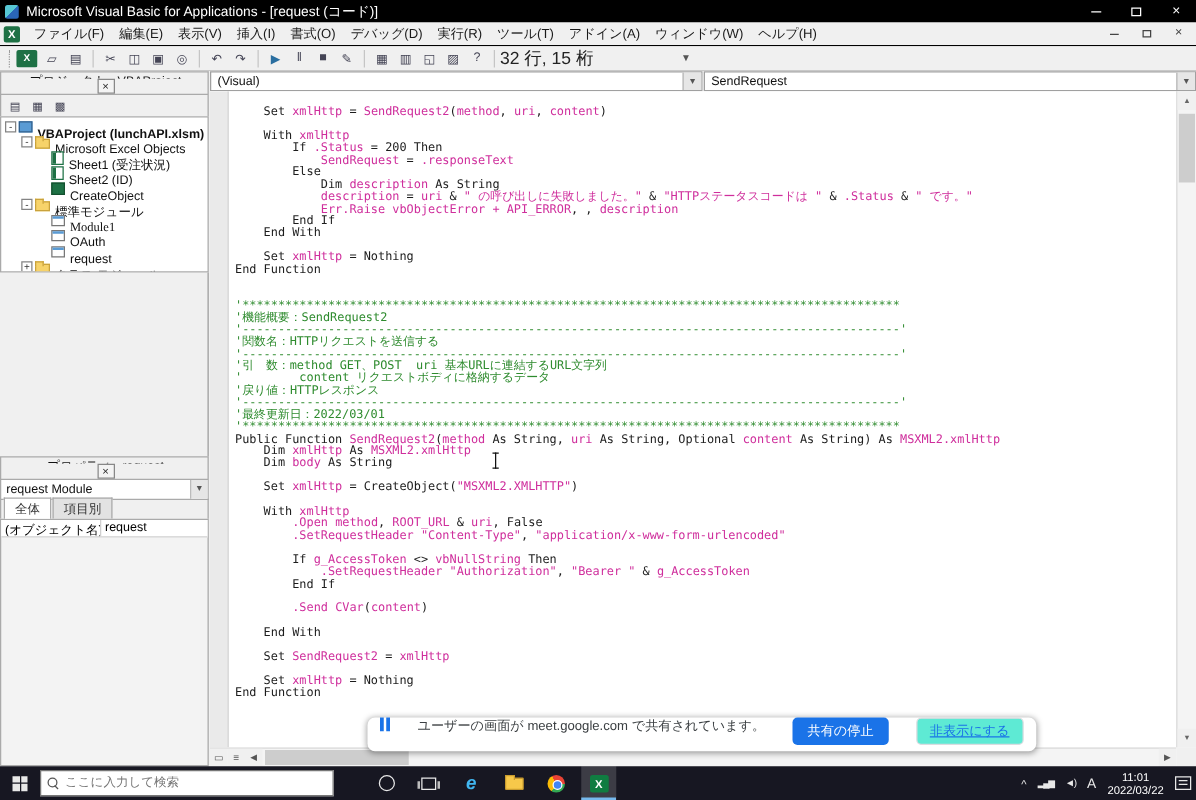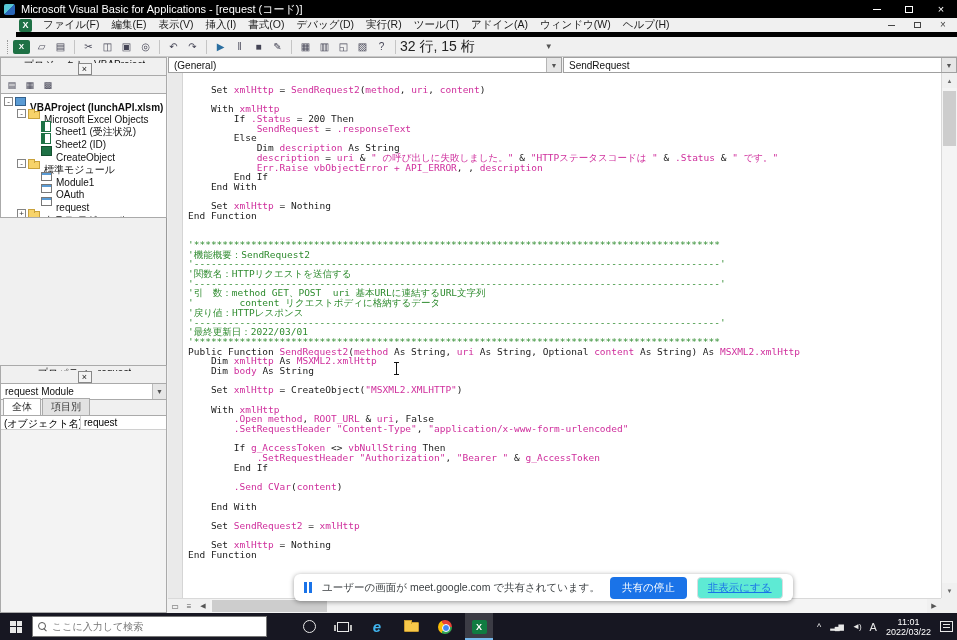--- a/index.html
+++ b/index.html
@@ -13,22 +13,22 @@
   .vb-appicon { width:11px; height:11px; border-radius:2px; margin-right:6px;
                 background:linear-gradient(135deg,#57c7d4 0 50%, #2a66b8 50% 100%); }
   .titlebar .title { flex:1; white-space:nowrap; overflow:hidden; }
   .win-controls { display:flex; height:100%; }
   .win-btn { width:32px; height:100%; display:flex; align-items:center; justify-content:center; color:#fff; }
   .glyph-min { width:8px; height:1px; background:#fff; display:inline-block; }
   .glyph-max { width:8px; height:7px; border:1px solid #fff; display:inline-block; }
   .glyph-close { font-size:11px; line-height:1; }
 
   
-  .menubar { position:absolute; top:18px; left:16px; right:0; height:19px; background:#f0f0f0;
-             border-bottom:5px solid #000000; display:flex; align-items:center; font-size:10.5px; color:#1a1a1a; padding-left:3px; }
+  .menubar { position:absolute; top:18px; left:0; right:0; height:19px; background:#f0f0f0;
+             border-bottom:1px solid #000000; display:flex; align-items:center; font-size:10.5px; color:#1a1a1a; padding-left:3px; }
   .excel-menicon { width:13px; height:13px; background:#1e7145; color:#fff; font-size:9px; font-weight:bold;
                    display:flex; align-items:center; justify-content:center; margin-right:5px; border-radius:2px; }
   .excel-menicon::after { content:"X"; }
   .menu-item { padding:2px 6px; white-space:nowrap; }
   .child-controls { margin-left:auto; display:flex; align-items:center; padding-right:6px; gap:10px; }
   .child-btn { display:flex; align-items:center; justify-content:center; width:16px; height:13px; color:#444; }
   .glyph-min-dark { width:7px; height:1px; background:#444; display:inline-block; }
   .glyph-max-dark { width:7px; height:6px; border:1px solid #444; display:inline-block; }
   .glyph-close-dark { font-size:10px; color:#444; line-height:1; }
 
@@ -117,21 +117,21 @@
   .hs-track { position:relative; flex:1; height:100%; }
   .hs-thumb { position:absolute; left:2px; top:1px; height:12px; width:115px; background:#cdcdcd; }
   .scroll-corner { position:absolute; right:0; bottom:0; width:16px; height:15px; background:#f0f0f0; }
 
   .ibeam { position:absolute; left:225px; top:305px; width:7px; height:13px; z-index:30; }
   .ibeam::before { content:""; position:absolute; left:3px; top:0; width:1px; height:13px; background:#111; }
   .ibeam::after { content:""; position:absolute; left:1px; top:0; width:5px; height:1px; background:#111; box-shadow:0 12px 0 #111; }
 
   
   .meet-bar { position:absolute; left:294px; top:574px; height:27px; background:#fff; border-radius:6px;
-              box-shadow:0 1px 5px rgba(0,0,0,.4); display:flex; align-items:center; gap:10px; padding:0 10px; z-index:60; }
+              box-shadow:0 1px 5px rgba(0,0,0,.4); display:flex; align-items:flex-start; gap:22px; padding:0 10px; z-index:60; }
   .pause-icon { width:8px; height:11px; border-left:3px solid #1a73e8; border-right:3px solid #1a73e8; flex:none; }
   .meet-msg { font-size:10.5px; color:#3c4043; white-space:nowrap; }
   .meet-stop { background:#1a73e8; color:#fff; font-size:10.5px; border:none; border-radius:4px; padding:4px 12px; white-space:nowrap; }
   .meet-hide { background:#5eead4; color:#1a73e8; font-size:10.5px; border:1px solid #dadce0; border-radius:4px;
                padding:3px 10px; text-decoration:underline; white-space:nowrap; }
 
   
   .taskbar { position:absolute; left:0; bottom:0; right:0; height:27px; background:#171722; display:flex; align-items:center; z-index:70; }
   .start-btn { width:32px; height:100%; display:flex; align-items:center; justify-content:center; }
   .win-logo { width:12px; height:12px; display:grid; grid-template-columns:1fr 1fr; grid-template-rows:1fr 1fr; gap:1px; }
@@ -274,21 +274,21 @@
             <div class="tree-row" style="padding-left: 29px;">
               <span class="expander hidden">+</span>
               <span class="ticon icon-workbook"></span>
               <span class="tlabel">CreateObject</span>
             </div>
             <div class="tree-row" style="padding-left: 16px;">
               <span class="expander">-</span>
               <span class="ticon icon-folder"></span>
               <span class="tlabel">標準モジュール</span>
             </div>
-            <div class="tree-row" style="padding-left: 29px;">
+            <div class="tree-row" style="padding-left: 29px; font-family: Liberation Serif, serif;">
               <span class="expander hidden">+</span>
               <span class="ticon icon-module"></span>
               <span class="tlabel">Module1</span>
             </div>
             <div class="tree-row" style="padding-left: 29px;">
               <span class="expander hidden">+</span>
               <span class="ticon icon-module"></span>
               <span class="tlabel">OAuth</span>
             </div>
             <div class="tree-row" style="padding-left: 29px;">
@@ -328,21 +328,21 @@
             <span class="prop-value">request</span>
           </div>
         </div>
       </div>
 
     </div>
 
     <div class="codewin">
       <div class="combo-row">
         <div class="combo">
-          <span>(General)</span>
+          <span>(Visual)</span>
           <span class="arrowbox">▼</span>
         </div>
         <div class="combo">
           <span>SendRequest</span>
           <span class="arrowbox">▼</span>
         </div>
       </div>
 
       <div class="codebody">
         <div class="margin-bar"></div>

